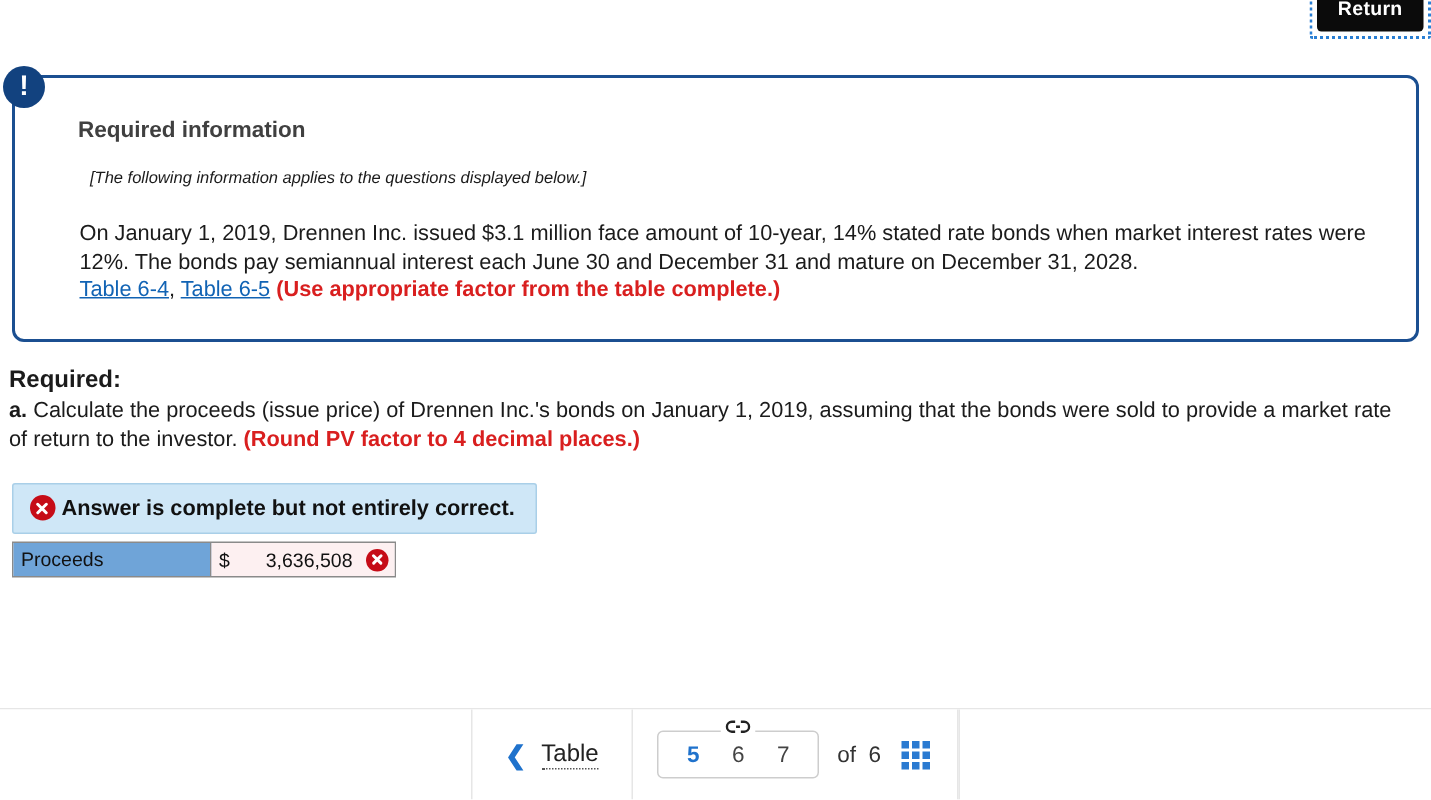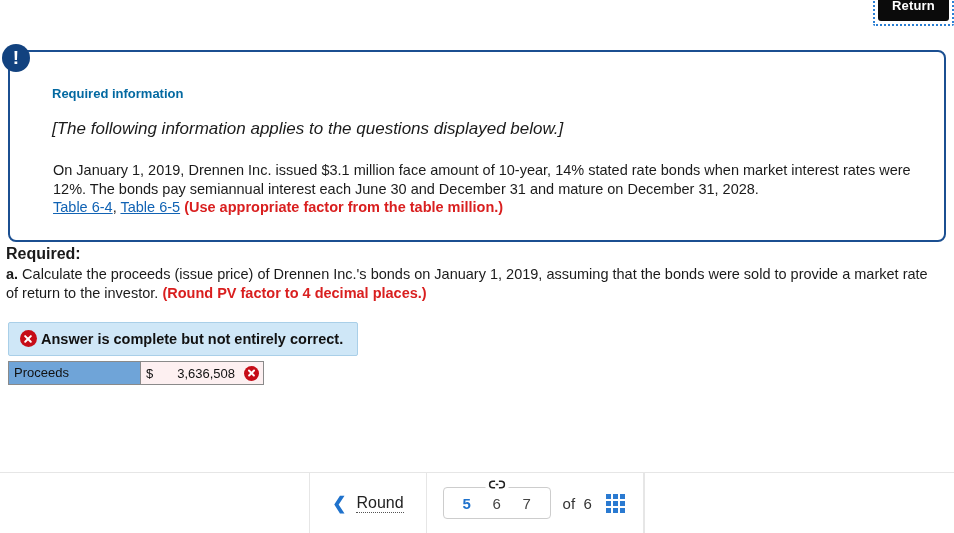--- a/index.html
+++ b/index.html
@@ -68,29 +68,29 @@
     background: #12427f;
     color: #ffffff;
     font-size: 19px;
     font-weight: bold;
     line-height: 27px;
     text-align: center;
     font-family: "Liberation Sans", sans-serif;
   }
   .info-inner { padding: 26px 30px 22px 42px; }
   .info-title {
-    color: #0369a1;
-    font-size: 13px;
-    font-weight: bold;
-    margin: 8px 0 18px 0;
+    color: #404040;
+    font-size: 15px;
+    font-weight: bold;
+    margin: 0 0 18px 0;
   }
   .info-italic {
     font-style: italic;
-    font-size: 17px;
-    margin: 0 0 22px 0;
+    font-size: 11px;
+    margin: 0 0 22px 8px;
     color: #1b1b1b;
   }
   .info-body {
     font-size: 14.5px;
     line-height: 18.5px;
     margin: 1px;
     color: #1b1b1b;
   }
   .tbl-link {
     color: #1163b4;
@@ -344,21 +344,21 @@
   </div>
 
   <div class="info-box">
     <div class="info-badge">!</div>
     <div class="info-inner">
       <p class="info-title">Required information</p>
       <p class="info-italic">[The following information applies to the questions displayed below.]</p>
       <p class="info-body">
         <span>On January 1, 2019, Drennen Inc. issued $3.1 million face amount of 10-year, 14% stated rate bonds when market interest rates were 12%. The bonds pay semiannual interest each June 30 and December 31 and mature on December 31, 2028.</span><br>
         <a class="tbl-link">Table 6-4</a><span>, </span><a class="tbl-link">Table 6-5</a>
-        <span class="red-bold">(Use appropriate factor from the table million.)</span>
+        <span class="red-bold">(Use appropriate factor from the table complete.)</span>
       </p>
     </div>
   </div>
 
   <div class="req-block">
     <p class="req-label">Required:</p>
     <p class="req-text">
       <b>a.</b><span> Calculate the proceeds (issue price) of Drennen Inc.'s bonds on January 1, 2019, assuming that the bonds were sold to provide a market rate of return to the investor. </span><span class="red-bold">(Round PV factor to 4 decimal places.)</span>
     </p>
   </div>
@@ -377,21 +377,21 @@
     </div>
   </div>
 
   <div class="pager-divider"></div>
   <div class="pager">
     <div class="pager-inner">
       <div class="pg-sep"></div>
 
       <button class="pg-btn">
         <span class="chev">❮</span>
-        <span class="lbl">Round</span>
+        <span class="lbl">Table</span>
       </button>
 
       <div class="pg-sep"></div>
 
       <div class="pg-mid">
         <div class="page-group">
           <span class="link-chip">
             <svg width="17" height="11" viewBox="0 0 17 11" aria-hidden="true">
               <g fill="none" stroke="#222222" stroke-width="1.6">
                 <path d="M7.2 5.5 H9.8"></path>

